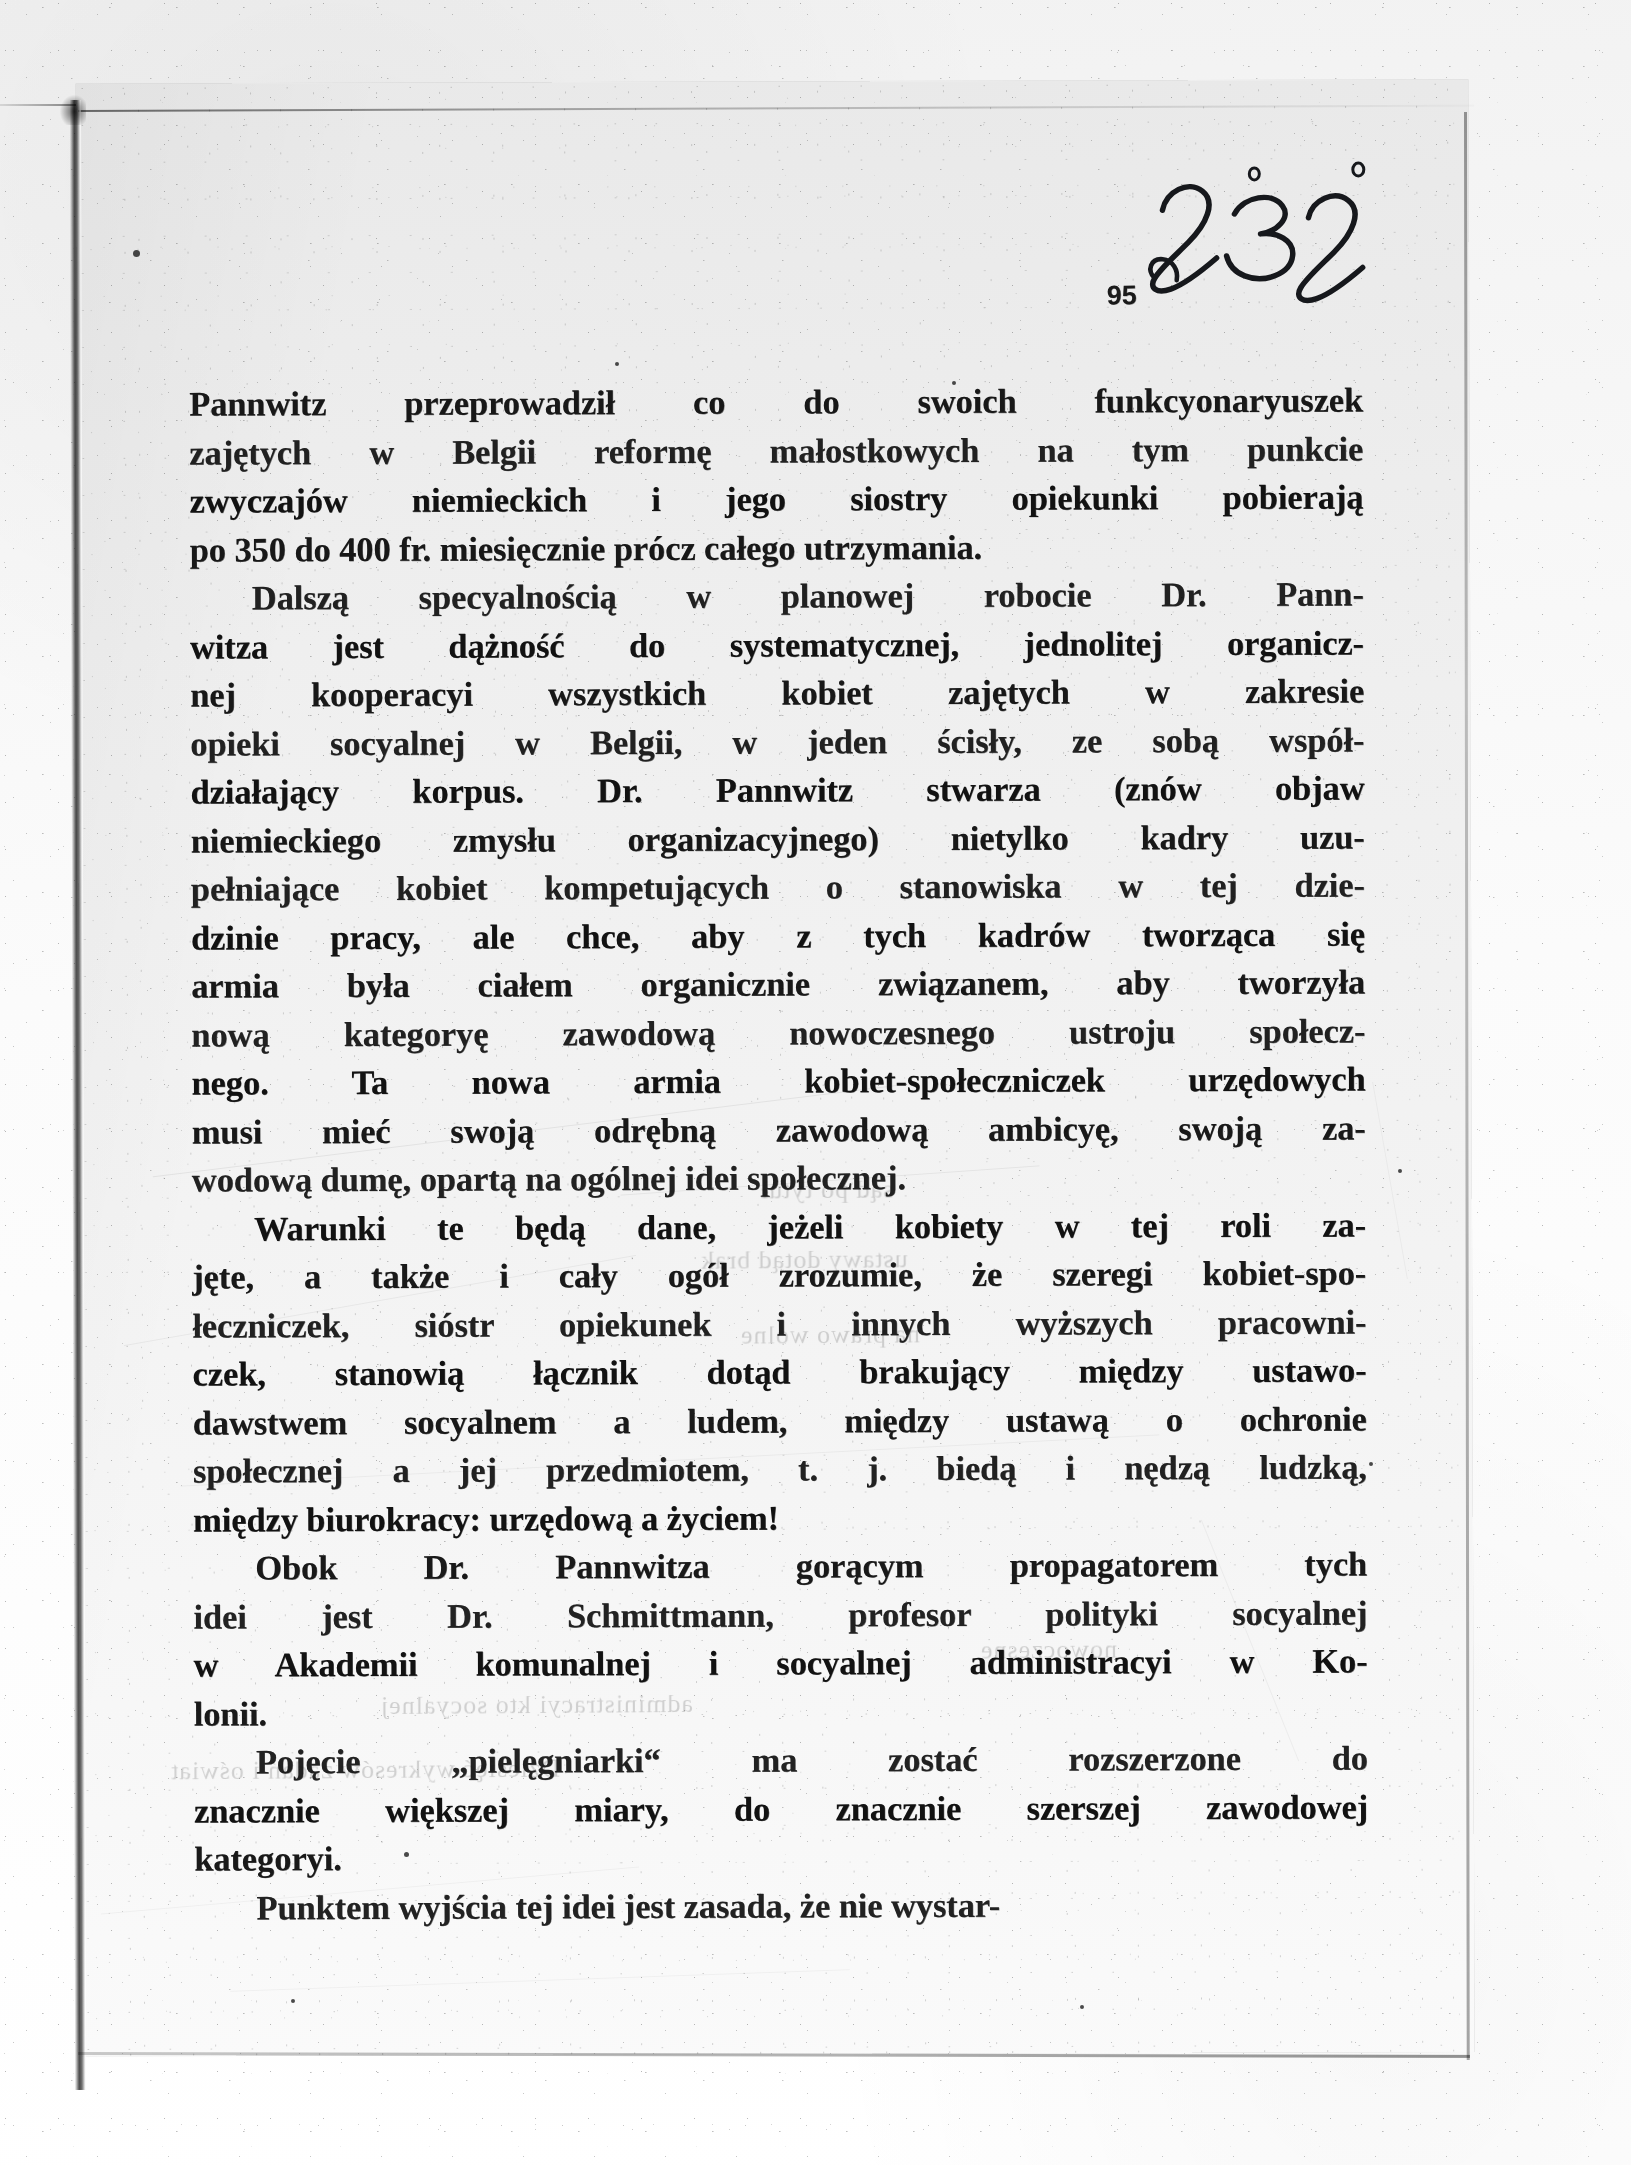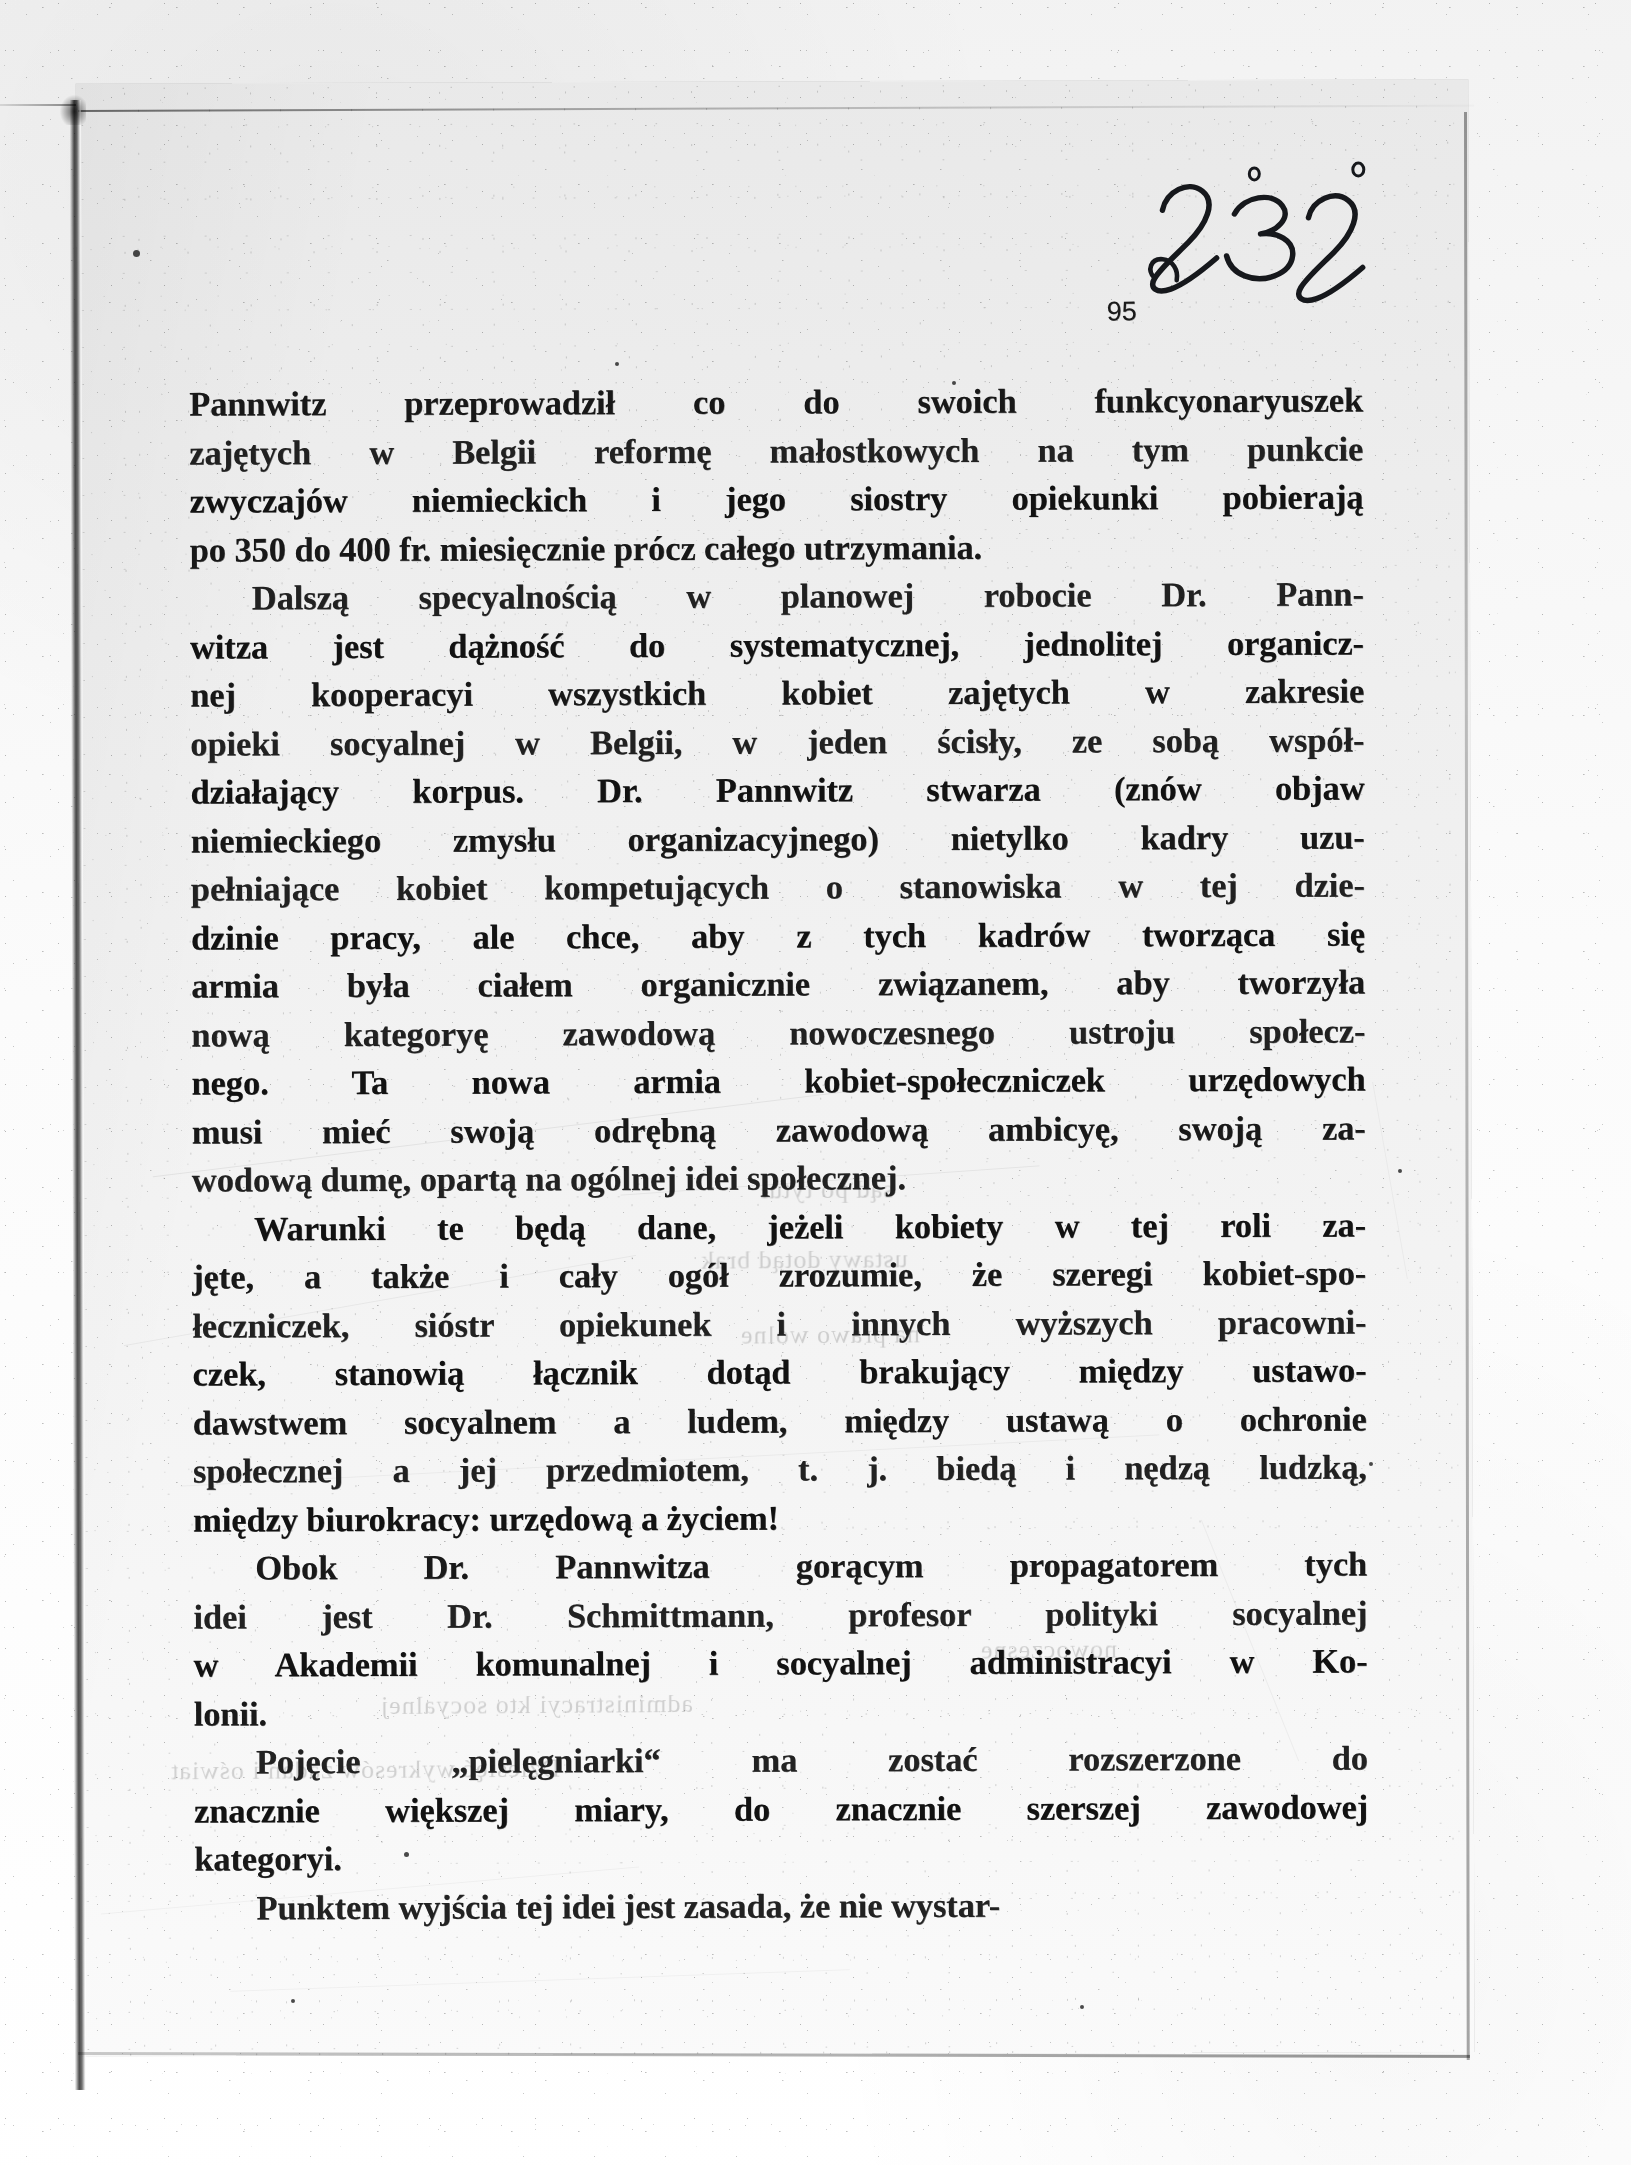--- a/index.html
+++ b/index.html
@@ -178,23 +178,23 @@
     top: 84px;
     width: 1392px;
     height: 1972px;
     transform: rotate(-0.2deg);
     transform-origin: top left;
   }
 
   .folio {
     position: absolute;
     left: 1030px;
-    top: 216px;
+    top: 200px;
     font-family: "Liberation Sans", sans-serif;
-    font-weight: 400;
+    font-weight: 700;
     font-size: 27px;
     color: #1a1a1a;
     letter-spacing: 0px;
     text-shadow: 0.4px 0.3px 0 rgba(0,0,0,0.35);
   }
 
   .archive-number {
     position: absolute;
     left: 1060px;
     top: 78px;

